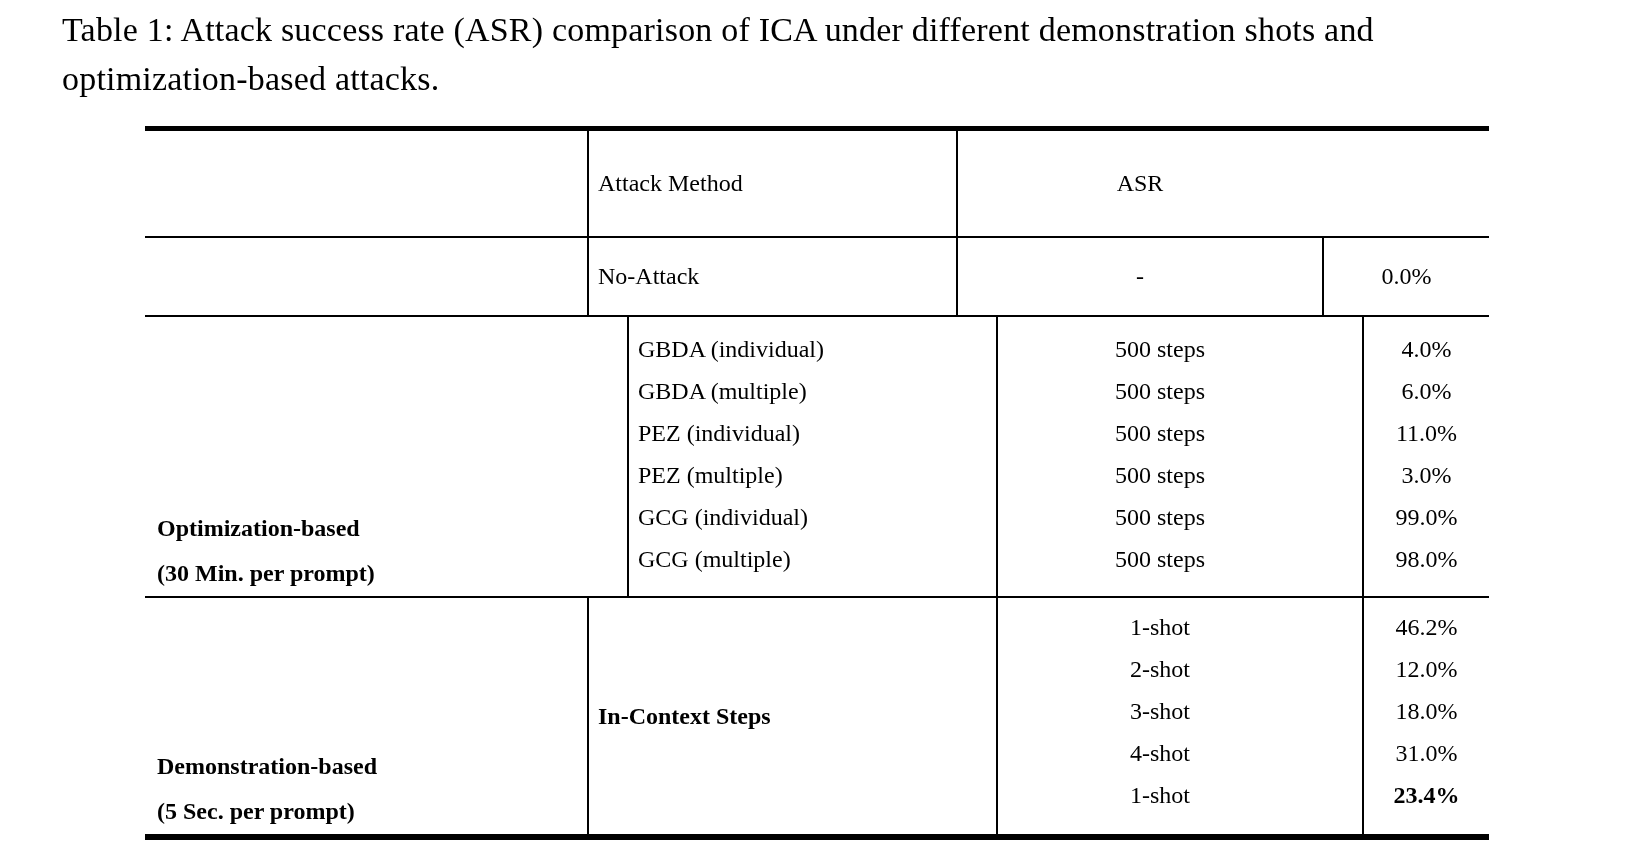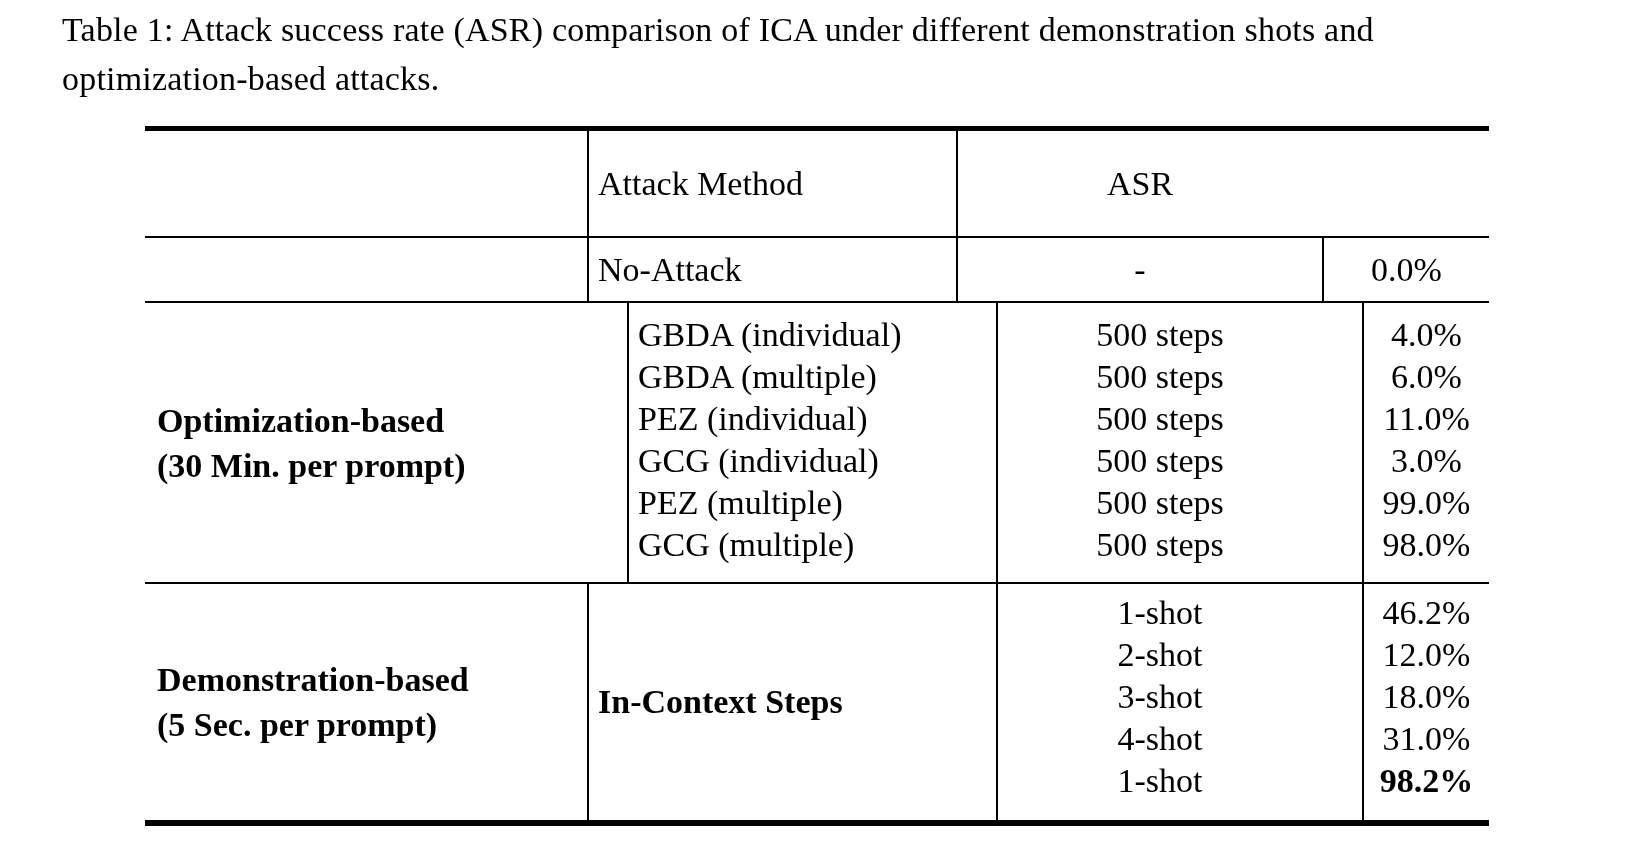--- a/index.html
+++ b/index.html
@@ -10,35 +10,35 @@
   .caption{
     position:absolute;left:30px;top:5px;width:1560px;
     font-size:34px;line-height:49px;letter-spacing:0.2px;margin-left:32px;
   }
   .caption div{white-space:nowrap;}
   
   .tbl{
     position:absolute;left:145px;top:126px;width:1344px;
     box-sizing:border-box;
     border-top:5px solid #000;border-bottom:6px solid #000;
-    font-size:34px;
+    font-size:24px;
   }
   .band{
     display:grid;grid-template-columns:442px 369px 366px 167px;
     box-sizing:border-box;
   }
   .band.rule{border-bottom:2px solid #000;}
   .band-header{height:107px;}
-  .band-noattack{height:65px;}
+  .band-noattack{height:79px;}
   .band-opt{height:281px;}
   .band-demo{height:236px;}
   .cell{box-sizing:border-box;min-width:0;}
   .vline{border-left:2px solid #000;}
   
-  .c1{display:flex;flex-direction:column;justify-content:center;
+  .c1{display:flex;flex-direction:column;justify-content:flex-end;
       padding-left:12px;font-weight:bold;line-height:45px;}
   
   .c2{padding-left:9px;}
   .c2.center-v{display:flex;align-items:center;}
   
   .c3,.c4{text-align:center;}
   .center-v{display:flex;align-items:center;}
   .c3.center-v,.c4.center-v{justify-content:center;}
   .hdr-two{display:flex;flex-direction:column;justify-content:center;line-height:43px;}
   .lines{padding-top:11px;margin-left:40px;}
@@ -71,22 +71,22 @@
 
   <div class="band rule band-opt">
     <div class="cell c1">
       <div>Optimization-based</div>
       <div>(30 Min. per prompt)</div>
     </div>
     <div class="cell c2 vline lines">
       <div class="line">GBDA (individual)</div>
       <div class="line">GBDA (multiple)</div>
       <div class="line">PEZ (individual)</div>
+      <div class="line">PEZ (multiple)</div>
       <div class="line">GCG (individual)</div>
-      <div class="line">PEZ (multiple)</div>
       <div class="line">GCG (multiple)</div>
     </div>
     <div class="cell c3 vline lines">
       <div class="line">500 steps</div>
       <div class="line">500 steps</div>
       <div class="line">500 steps</div>
       <div class="line">500 steps</div>
       <div class="line">500 steps</div>
       <div class="line">500 steps</div>
     </div>
@@ -111,17 +111,17 @@
       <div class="line">2-shot</div>
       <div class="line">3-shot</div>
       <div class="line">4-shot</div>
       <div class="line">1-shot</div>
     </div>
     <div class="cell c4 vline lines">
       <div class="line">46.2%</div>
       <div class="line">12.0%</div>
       <div class="line">18.0%</div>
       <div class="line">31.0%</div>
-      <div class="line bold">98.2%</div>
+      <div class="line bold">23.4%</div>
     </div>
   </div>
 
 </div>
 
 </body></html>

